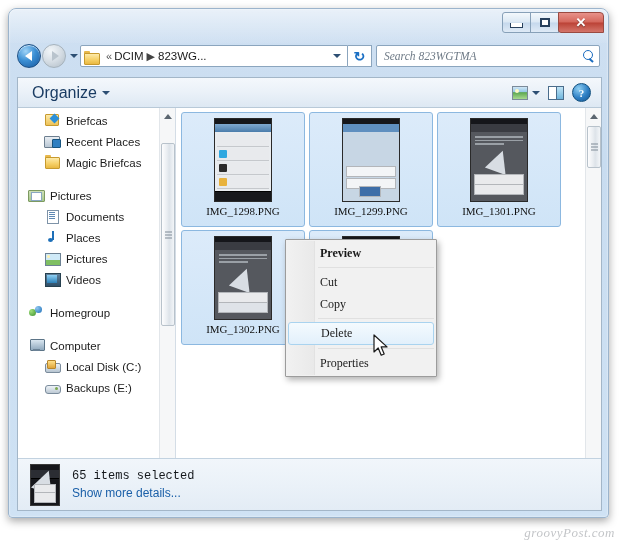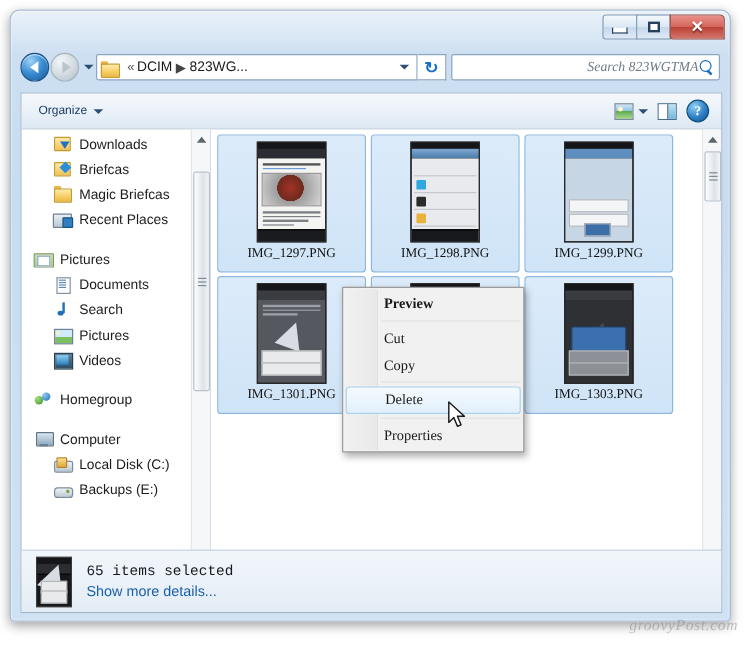--- a/index.html
+++ b/index.html
@@ -143,21 +143,20 @@
     background: #fff;
     border: 1px solid #8ba5be; border-radius: 2px;
     display: flex; align-items: center;
     padding: 0 4px 0 7px;
     box-sizing: border-box;
   }
   #search-placeholder {
     flex: 1 1 auto;
     font-size: 11.5px; color: #6e7a86; font-style: italic;
     font-family: "Liberation Serif", serif;
-    text-align: right;
   }
   .search-glyph {
     width: 13px; height: 13px; flex: none; position: relative;
   }
   .search-glyph::before {
     content:""; position:absolute; left:1px; top:0px;
     width:8px;height:8px;border:1.6px solid #1b6cbf;border-radius:50%;
   }
   .search-glyph::after {
     content:""; position:absolute; left:8px; top:8px;
@@ -181,21 +180,21 @@
     border-bottom: 1px solid #b8c9d8;
     display: flex; align-items: center;
     box-sizing: border-box;
     padding: 0 6px 0 8px;
   }
   #organize-button {
     display: flex; align-items: center; gap: 5px;
     padding: 3px 6px; border-radius: 2px;
     cursor: default;
   }
-  #organize-label { font-size: 10px; color: #1a3c63; }
+  #organize-label { font-size: 16px; color: #1a3c63; }
   .cb-spacer { flex: 1 1 auto; }
   .cb-icon-btn {
     display: flex; align-items: center; gap: 4px;
     padding: 2px 4px; border-radius: 2px;
   }
   .view-ico {
     width: 16px; height: 14px;
     border: 1px solid #7b8a99;
     background: linear-gradient(to bottom,#cfe6f5 0%, #8fc4e4 45%, #5ea84f 46%, #a8d98f 100%);
     box-sizing: border-box;
@@ -458,21 +457,21 @@
     border: 1px solid #3a3a3a;
     position: relative; overflow: hidden;
     margin-right: 12px;
   }
   #details-text { display: flex; flex-direction: column; gap: 3px; }
   #details-count { font-size: 12px; color: #15181c; font-family: Liberation Mono, monospace; }
   #details-more { font-size: 12px; color: #1a5fa8; }
 
   
   #watermark {
-    position: absolute; right: 10px; bottom: 16px;
+    position: absolute; right: 10px; bottom: 4px;
     font-size: 13px;
     font-family: "Liberation Serif", serif;
     font-style: italic;
     color: rgba(120,125,130,0.45);
     letter-spacing: 0.5px;
     user-select: none;
   }
 </style>
 </head>
 <body>
@@ -544,47 +543,43 @@
       <div class="cb-icon-btn">
         <span class="help-ico">?</span>
       </div>
     </div>
 
     <div id="mainsplit">
 
       <div id="navpane">
         <div id="navlist">
             <div class="nav-item level2">
-              <span class="nav-ico ico-dl"></span>
-              <span>Downloads</span>
-            </div>
-            <div class="nav-item level2">
               <span class="nav-ico ico-dropbox"></span>
               <span>Briefcas</span>
             </div>
             <div class="nav-item level2">
+              <span class="nav-ico ico-recent"></span>
+              <span>Recent Places</span>
+            </div>
+            <div class="nav-item level2">
               <span class="nav-ico ico-folder"></span>
               <span>Magic Briefcas</span>
-            </div>
-            <div class="nav-item level2">
-              <span class="nav-ico ico-recent"></span>
-              <span>Recent Places</span>
             </div>
             <div class="nav-gap"></div>
             <div class="nav-item level1">
               <span class="nav-ico ico-lib"></span>
               <span>Pictures</span>
             </div>
             <div class="nav-item level2">
               <span class="nav-ico ico-doc"></span>
               <span>Documents</span>
             </div>
             <div class="nav-item level2">
               <span class="nav-ico ico-music"></span>
-              <span>Search</span>
+              <span>Places</span>
             </div>
             <div class="nav-item level2">
               <span class="nav-ico ico-pic"></span>
               <span>Pictures</span>
             </div>
             <div class="nav-item level2">
               <span class="nav-ico ico-vid"></span>
               <span>Videos</span>
             </div>
             <div class="nav-gap"></div>
@@ -614,41 +609,20 @@
             <span class="sb-grip"></span>
           </div>
           <div class="sb-arrow down">
             <span class="sb-tri-down"></span>
           </div>
         </div>
       </div>
 
       <div id="filearea">
         <div id="tilegrid">
-            <div class="tile selected">
-              <div class="thumb ">
-                <span class="ph-status"></span>
-                <span class="ph-nav"></span>
-                <span class="ph-body" style="background:#f4f4f2">
-                  <span class="ph-txtblock" style="display:block">
-                    <div style="background:#555"></div>
-                    <div style="background:#6b9ad6;width:75%"></div>
-                  </span>
-                  <span class="ph-img" style="display:block;background:radial-gradient(circle at 48% 45%,#a33226 0%,#6e2a1e 38%,#9c9c9c 39%,#d6d6d6 100%)"></span>
-                  <span class="ph-txtblock" style="display:block">
-                    <div></div>
-                    <div></div>
-                    <div style="width:80%"></div>
-                    <div style="width:55%"></div>
-                  </span>
-                  <span class="ph-toolbar" style="background:#1a1b1f"></span>
-                </span>
-              </div>
-              <div class="tile-label">IMG_1297.PNG</div>
-            </div>
             <div class="tile selected">
               <div class="thumb ">
                 <span class="ph-status"></span>
                 <span class="ph-nav" style="background:linear-gradient(#7fa8cf,#4a7cab)"></span>
                 <span class="ph-body" style="background:#e9ecef">
                   <span class="ph-twrow" style="top:2px"></span>
                   <span class="ph-twrow" style="top:16px">
                     <span class="ph-avatar" style="background:#2fa8e0"></span>
                   </span>
                   <span class="ph-twrow" style="top:30px">

